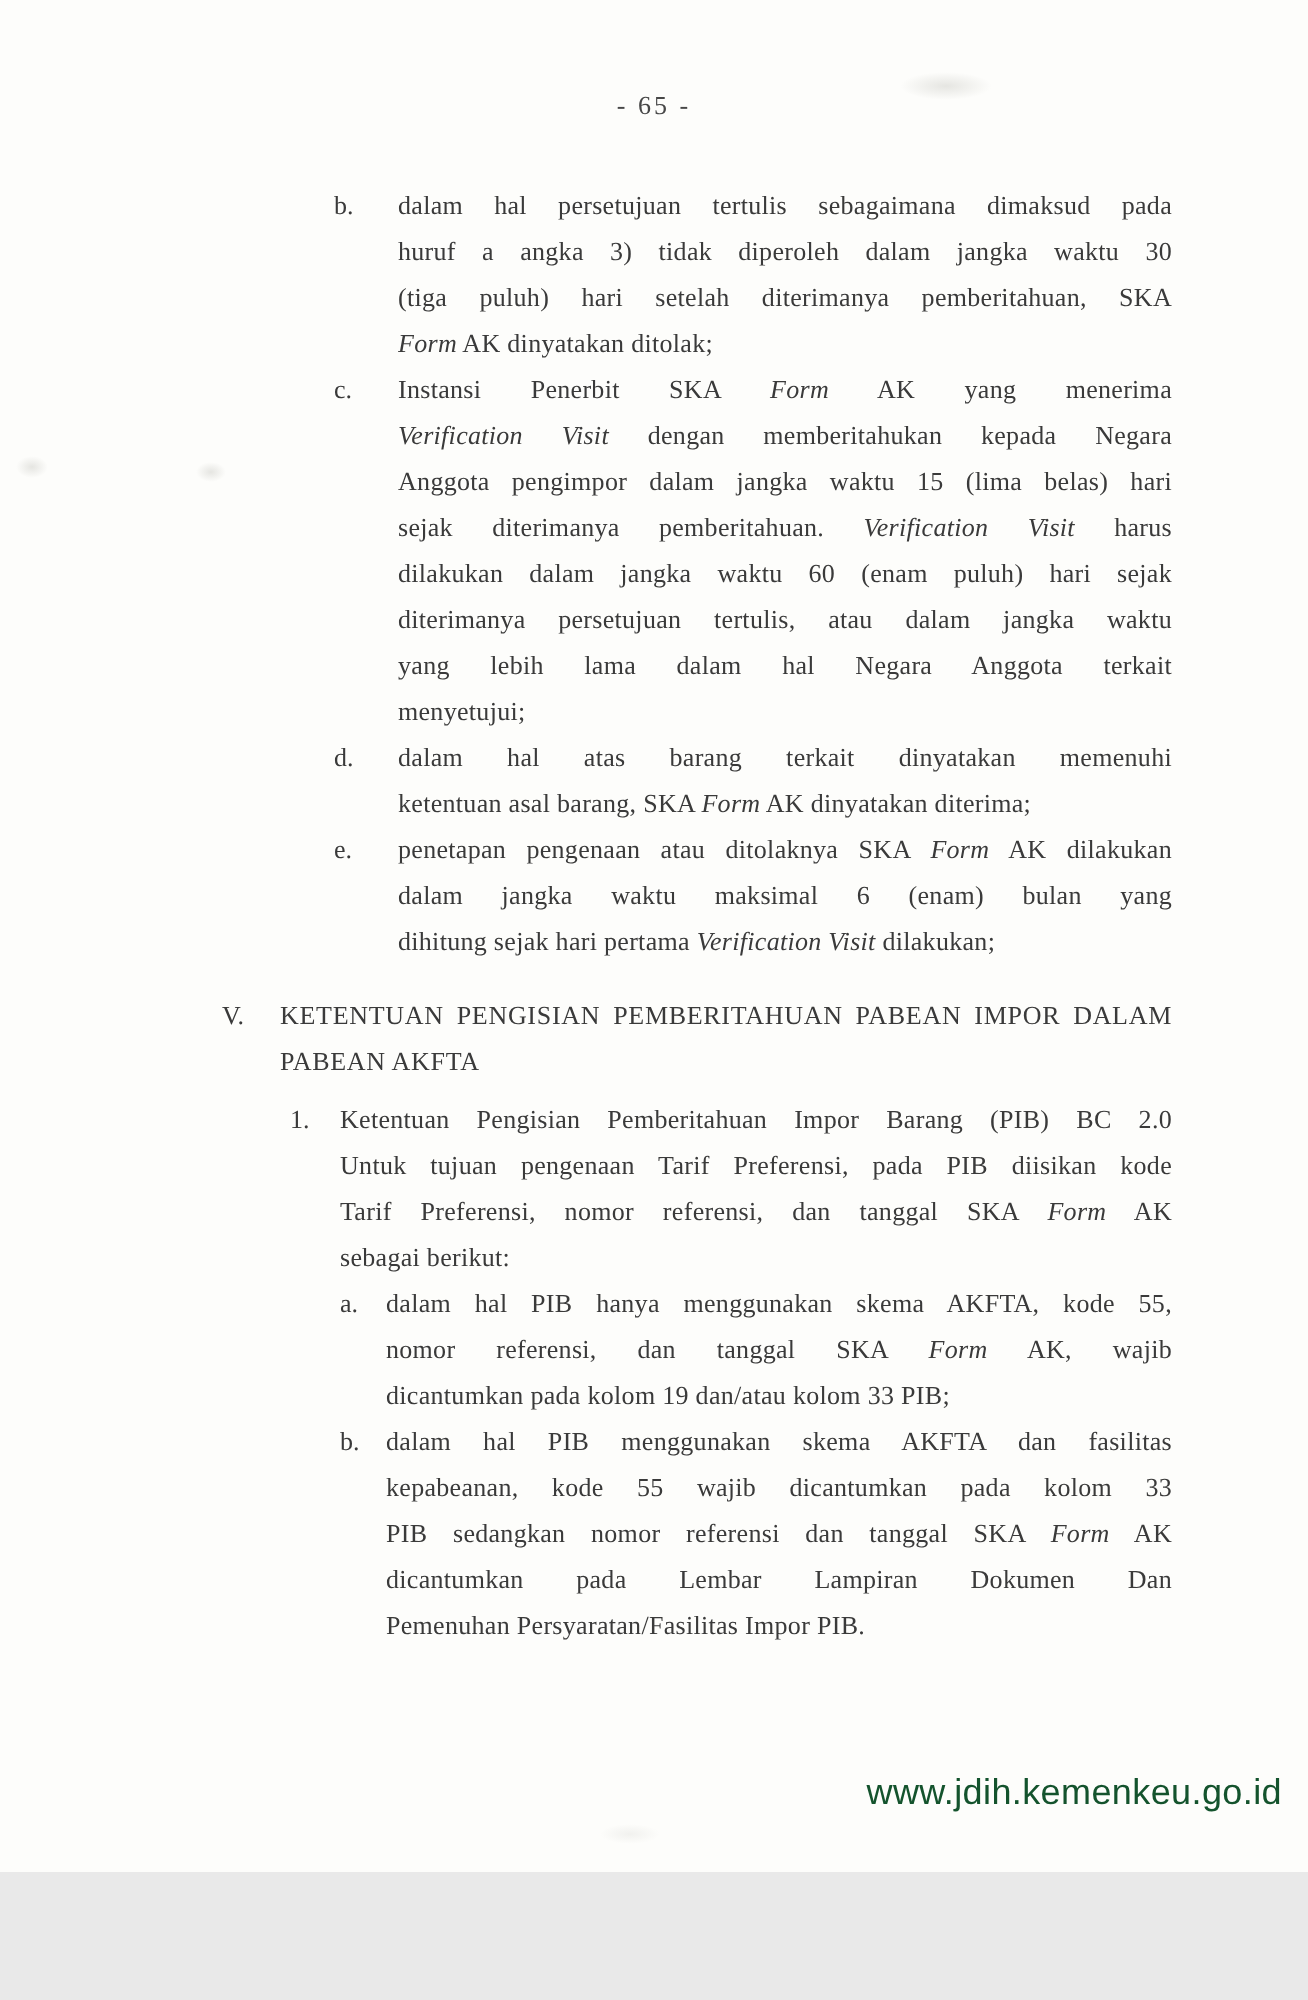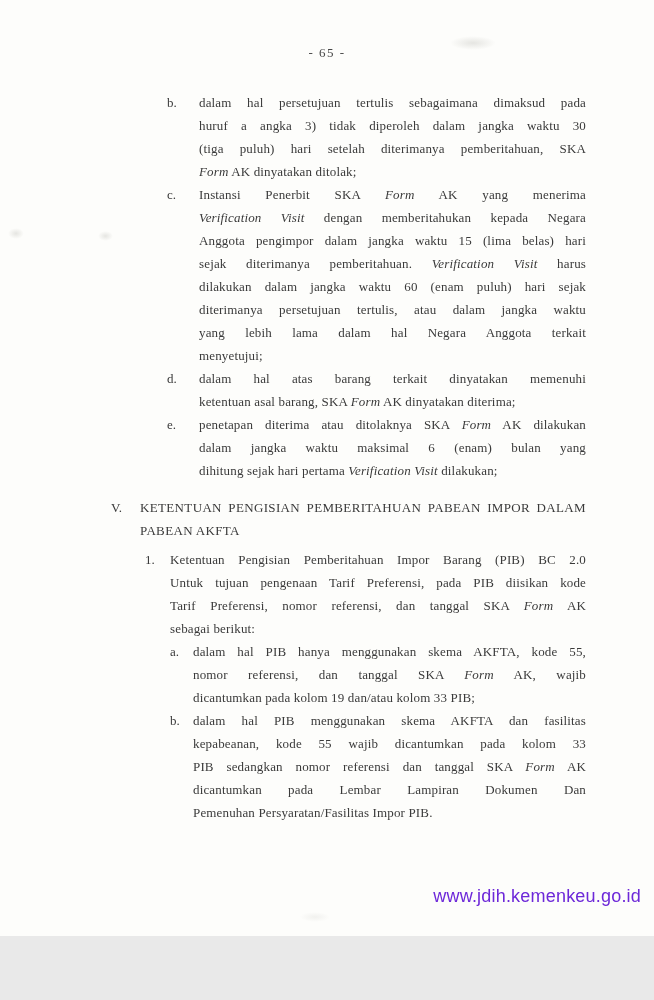--- a/index.html
+++ b/index.html
@@ -91,21 +91,21 @@
       <span class="gutter g-outer">d.</span>
       <div class="text">
           <div class="line"><span>dalam hal atas barang terkait dinyatakan memenuhi</span></div>
           <div class="line"><span>ketentuan asal barang, SKA </span><em>Form</em><span> AK dinyatakan diterima;</span></div>
         </div>
     </div>
 
     <div class="li li-outer">
       <span class="gutter g-outer">e.</span>
       <div class="text">
-          <div class="line"><span>penetapan diterima atau ditolaknya SKA </span><em>Form</em><span> AK dilakukan</span></div>
+          <div class="line"><span>penetapan pengenaan atau ditolaknya SKA </span><em>Form</em><span> AK dilakukan</span></div>
           <div class="line"><span>dalam jangka waktu maksimal 6 (enam) bulan yang</span></div>
           <div class="line"><span>dihitung sejak hari pertama </span><em>Verification Visit</em><span> dilakukan;</span></div>
         </div>
     </div>
 
     <div class="li li-sect">
       <span class="gutter g-sect">V.</span>
       <div class="text sect-title">
           <div class="line"><span>KETENTUAN PENGISIAN PEMBERITAHUAN PABEAN IMPOR DALAM</span></div>
           <div class="line"><span>PABEAN AKFTA</span></div>
@@ -139,21 +139,21 @@
               <div class="line"><span>PIB sedangkan nomor referensi dan tanggal SKA </span><em>Form</em><span> AK</span></div>
               <div class="line"><span>dicantumkan pada Lembar Lampiran Dokumen Dan</span></div>
               <div class="line"><span>Pemenuhan Persyaratan/Fasilitas Impor PIB.</span></div>
             </div>
         </div>
       </div>
     </div>
 
   </div>
 
-  <div class="watermark" style="color: #6d28d9;">www.jdih.kemenkeu.go.id</div>
+  <div class="watermark" style="color: #14532d;">www.jdih.kemenkeu.go.id</div>
 
   <svg class="pen" viewBox="0 0 114 80" fill="none">
     <g stroke="#3a3a40" stroke-width="1.8" stroke-linecap="round" opacity="0.88">
       <path d="M38,23 C35.5,35 35,50 42,67"></path>
       <path d="M28,37 C34,34 41,32.5 48,32"></path>
       <path d="M79,56 c-2,-5 -8,-6 -11,-2 c-2.5,3.5 0.5,8 5,7 c4,-1 6,-4 6,-7 c0,3 1,5 4,4.5 c4,-1 8,-4 9,-6"></path>
     </g>
   </svg>
 
   <div class="smudge s1"></div>

